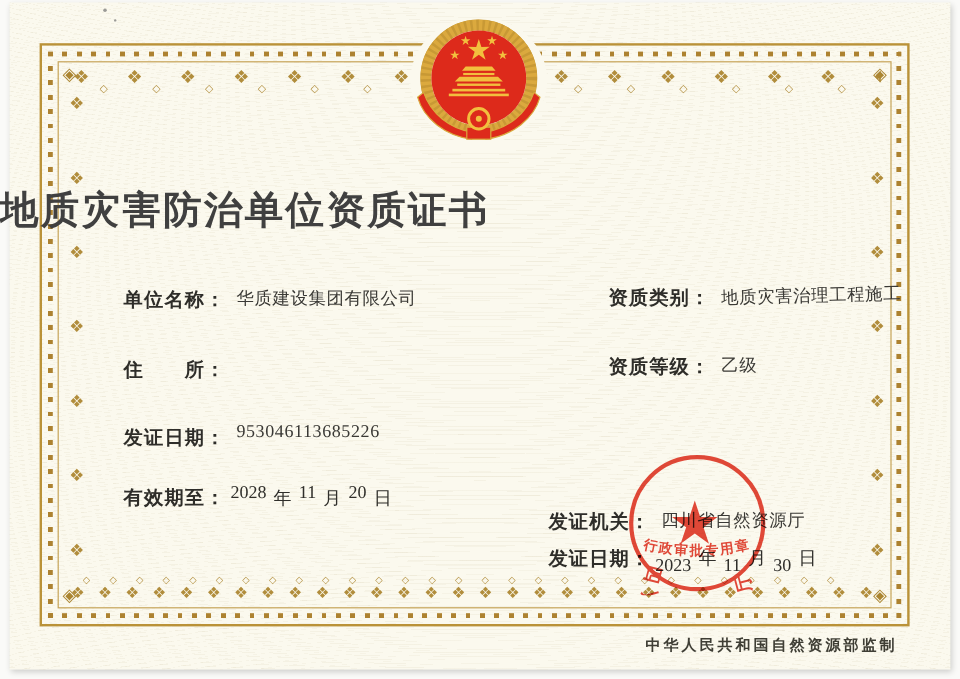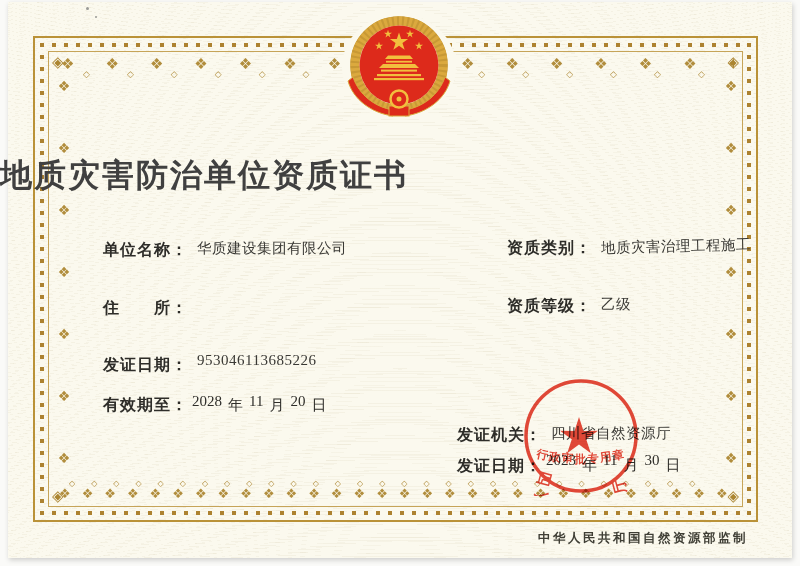--- a/index.html
+++ b/index.html
@@ -39,21 +39,21 @@
   .corner{position:absolute;font-size:15px;color:#ab8531;}
   
   .title{position:absolute;left:0;right:0;top:154px;text-align:left;
          font-family:"Liberation Serif",serif;font-weight:700;font-size:32px;
          letter-spacing:2px;color:#404040;}
   
   .row{position:absolute;display:flex;align-items:flex-start;white-space:nowrap;z-index:2;}
   .lbl{font-weight:700;font-size:16px;letter-spacing:1px;color:#2e2d29;}
   .val{font-size:14.5px;color:#3a3935;margin-left:9px;position:relative;top:-1px;letter-spacing:.5px;}
   .val.tilt{transform:rotate(-1.4deg);}
-  .num{font-family:"Liberation Serif",serif;font-size:15px;position:relative;top:-4px;margin:0 4px;color:#2f2e2a;}
+  .num{font-family:"Liberation Serif",serif;font-size:15px;position:relative;top:-4px;margin:12px 4px;color:#2f2e2a;}
   .unit{font-size:15px;color:#2f2e2a;margin:0 2px;}
   .serifval{font-family:"Liberation Serif",serif;font-size:15px;letter-spacing:.5px;position:relative;top:-3px;}
   
   .emblem{position:absolute;left:341px;top:15px;z-index:3;}
   .seal{position:absolute;left:521px;top:376px;z-index:5;mix-blend-mode:multiply;opacity:.92;}
   
   .footer{position:absolute;right:52px;top:530px;font-family:"Liberation Serif",serif;
           font-size:12.5px;letter-spacing:2.5px;color:#3f3e35;font-weight:700;margin-left:48px;}
 </style>
 </head>

